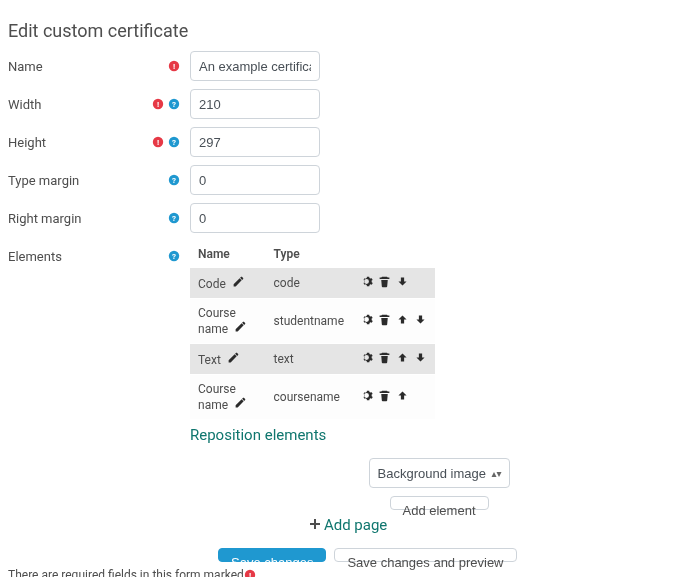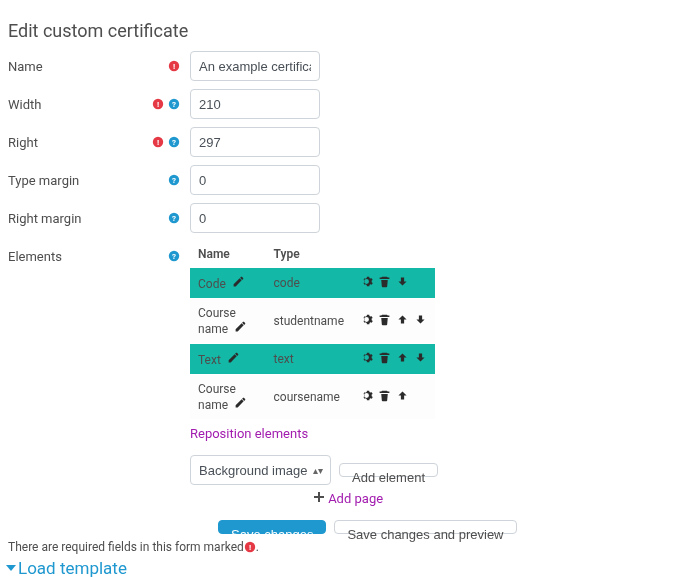--- a/index.html
+++ b/index.html
@@ -10,40 +10,40 @@
 .label-text { color: #4e4e4e; }
 .label-icons { display: flex; align-items: center; gap: 4px; }
 .ctl-col { flex: 1; }
 input.txt, select.sel { border: 1px solid #ced4da; border-radius: 4px; padding: 5px 8px; font-size: 13px; color: #495057; background: #fff; height: 30px; }
 input.txt { width: 130px; }
 select.sel { appearance: none; padding-right: 22px; }
 .sel-wrap { position: relative; display: inline-block; }
 .sel-caret { position: absolute; right: 8px; top: 50%; transform: translateY(-50%); pointer-events: none; font-size: 10px; color: #666; }
 .elements-table { width: 245px; border-collapse: collapse; }
 .elements-table th { text-align: left; font-weight: 600; font-size: 12px; color: #4e4e4e; padding: 6px 8px; }
-.elements-table td { padding: 7px 8px; font-size: 12px; color: #4e4e4e; background: #14b8a6; border-top: 1px solid #fff; border-bottom: 1px solid #fff; }
+.elements-table td { padding: 7px 8px; font-size: 12px; color: #4e4e4e; background: #e5e5e5; border-top: 1px solid #fff; border-bottom: 1px solid #fff; }
 .elements-table tr.alt td { background: #fdfdfd; }
 .row-actions { display: flex; gap: 5px; align-items: center; }
-.link { color: #a21caf; text-decoration: none; font-size: 13px; cursor: pointer; }
+.link { color: #0f766e; text-decoration: none; font-size: 15px; cursor: pointer; }
 .btn { border: 1px solid #ced4da; background: #fff; color: #4e4e4e; padding: 6px 12px; border-radius: 4px; font-size: 13px; cursor: pointer; height: 14px; }
 .btn-primary { background: #1f98d0; color: #fff; border-color: #1f98d0; }
 .actions-row { display: flex; gap: 8px; margin: 10px 0 4px 182px; padding-left: 28px; }
 .add-page-row { text-align: center; padding: 2px 0 4px; }
 .required-note { font-size: 12px; color: #4e4e4e; margin: 6px 0 4px; display: flex; align-items: center; gap: 0; }
 .collapsible { display: flex; align-items: center; gap: 4px; color: #1f98d0; font-size: 17px; margin: 2px 0 8px; cursor: pointer; }
 .icon-help, .icon-req, .icon-pencil, .icon-gear, .icon-trash, .icon-up, .icon-down, .icon-plus, .icon-caret { display: inline-flex; align-items: center; justify-content: center; }
 .icon-help svg circle { fill: #1f98d0; }
 .icon-req svg circle { fill: #e63946; }
 .icon-small svg { width: 12px; height: 12px; }
 .act svg { width: 13px; height: 13px; fill: #2b2b2b; cursor: pointer; }
 .plus svg { width: 12px; height: 12px; fill: #4e4e4e; }
 .caret-r { display: inline-block; width: 0; height: 0; border-top: 5px solid transparent; border-bottom: 5px solid transparent; border-left: 6px solid #1f98d0; transform: rotate(90deg); }
 .inline-gap { display: flex; gap: 8px; align-items: center; }
 .mt6 { margin-top: 6px; }
-.mt14 { margin-top: 14px; }
+.mt14 { margin-top: 14px; flex-direction: column; }
 </style>
 </head>
 <body>
 
 <h2>Edit custom certificate</h2>
 
 <div class="form-row">
   <div class="label-col">
     <span class="label-text">Name</span>
     <span class="label-icons">
@@ -78,21 +78,21 @@
         </span>
     </span>
   </div>
   <div class="ctl-col">
     <input class="txt" value="210" style="">
   </div>
 </div>
 
 <div class="form-row">
   <div class="label-col">
-    <span class="label-text">Right</span>
+    <span class="label-text">Height</span>
     <span class="label-icons">
       <span class="icon-req icon-small">
           <svg viewBox="0 0 12 12">
             <circle cx="6" cy="6" r="5.2"></circle>
             <text x="6" y="9" text-anchor="middle" font-size="8" fill="#fff" font-weight="bold">!</text>
           </svg>
         </span>
       <span class="icon-help icon-small">
           <svg viewBox="0 0 12 12">
             <circle cx="6" cy="6" r="5.2"></circle>

